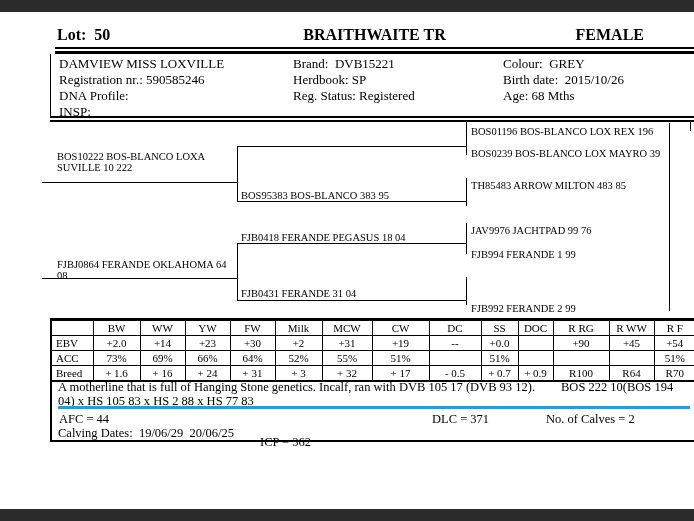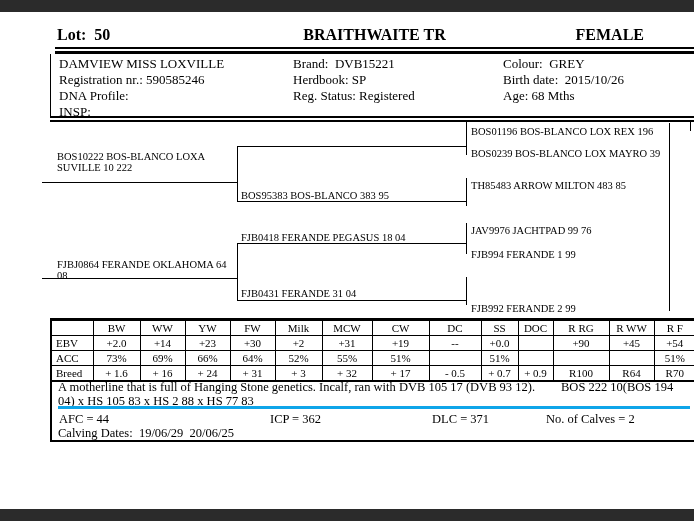--- a/index.html
+++ b/index.html
@@ -48,21 +48,21 @@
 
   
   .notes-box { position:absolute; left:50px; top:378px; width:644px; height:64px;
                border-left:2px solid #000; border-bottom:2px solid #000; font-size:12.5px; }
   .comment { position:absolute; top:2px; left:6px; width:632px; height:29px; line-height:14px;
              border-bottom:3px solid #0ea5e9; overflow:hidden; }
   .comment .lineage { padding-left:26px; }
   .stats { position:absolute; top:33px; left:0; width:644px; height:30px; line-height:14px; }
   .stat { position:absolute; top:1px; }
   .stat.afc { left:7px; }
-  .stat.icp { left:218px; }
+  .stat.icp { left:208px;margin-top:23px; }
   .stat.dlc { left:348px;margin-left:32px; }
   .stat.calves { left:494px; }
   .calving { position:absolute; top:15px; left:6px; }
 </style>
 </head>
 <body>
 
 <div class="page">
 
   <div class="bar top"></div>

